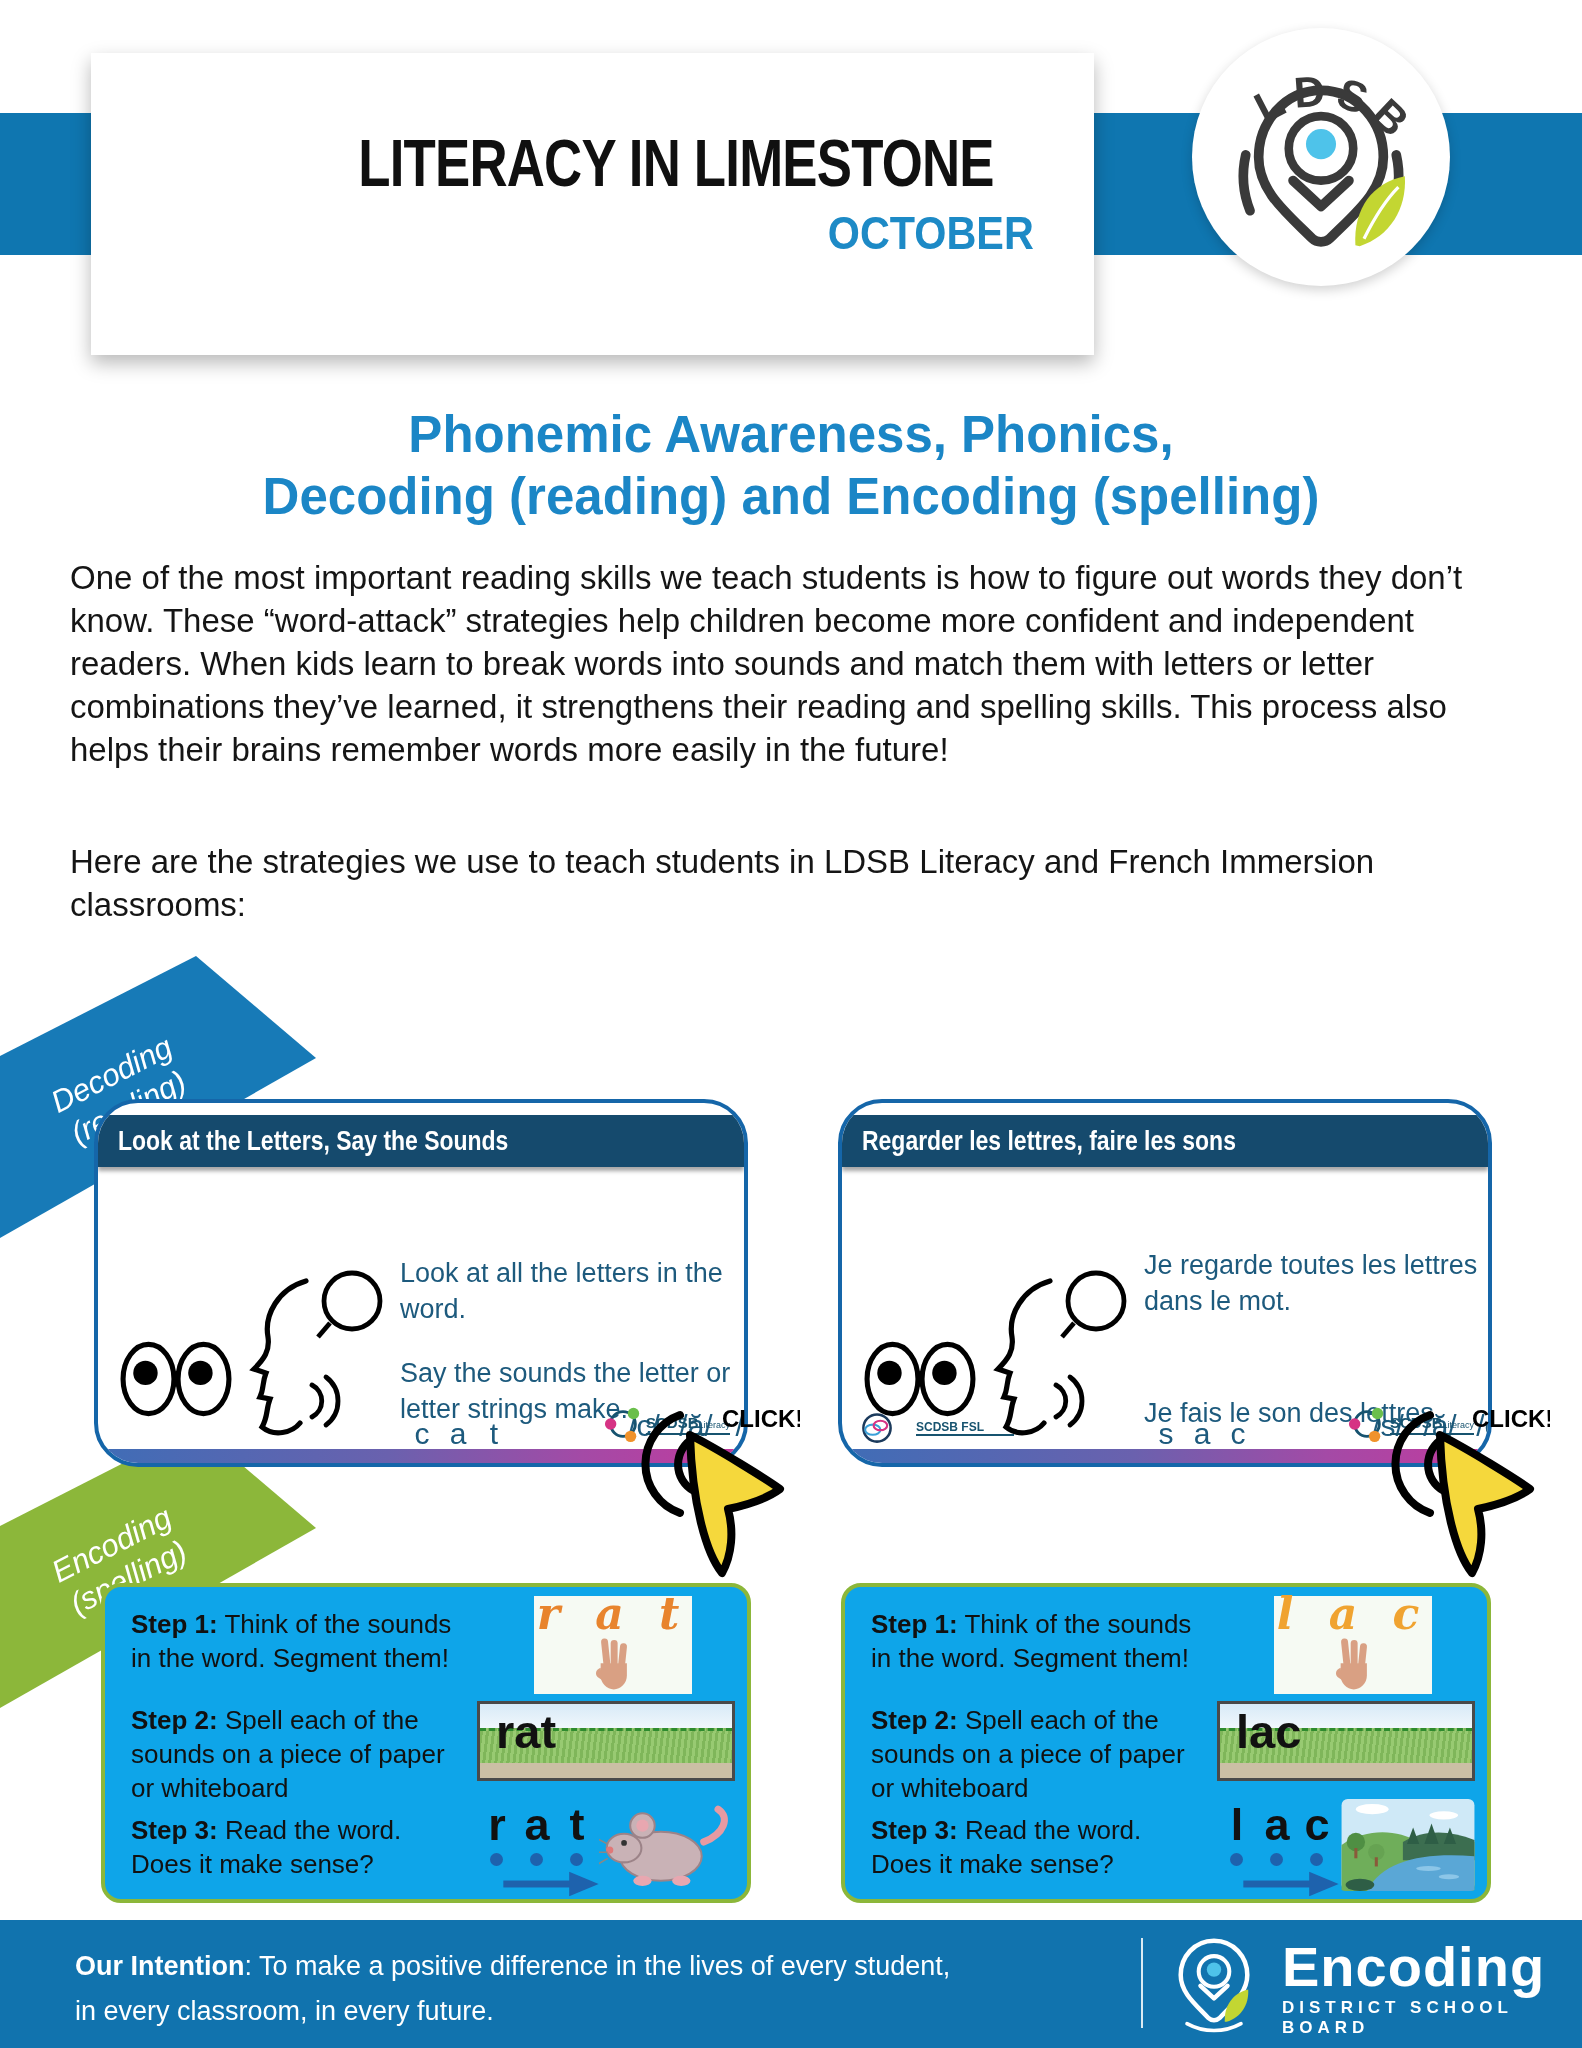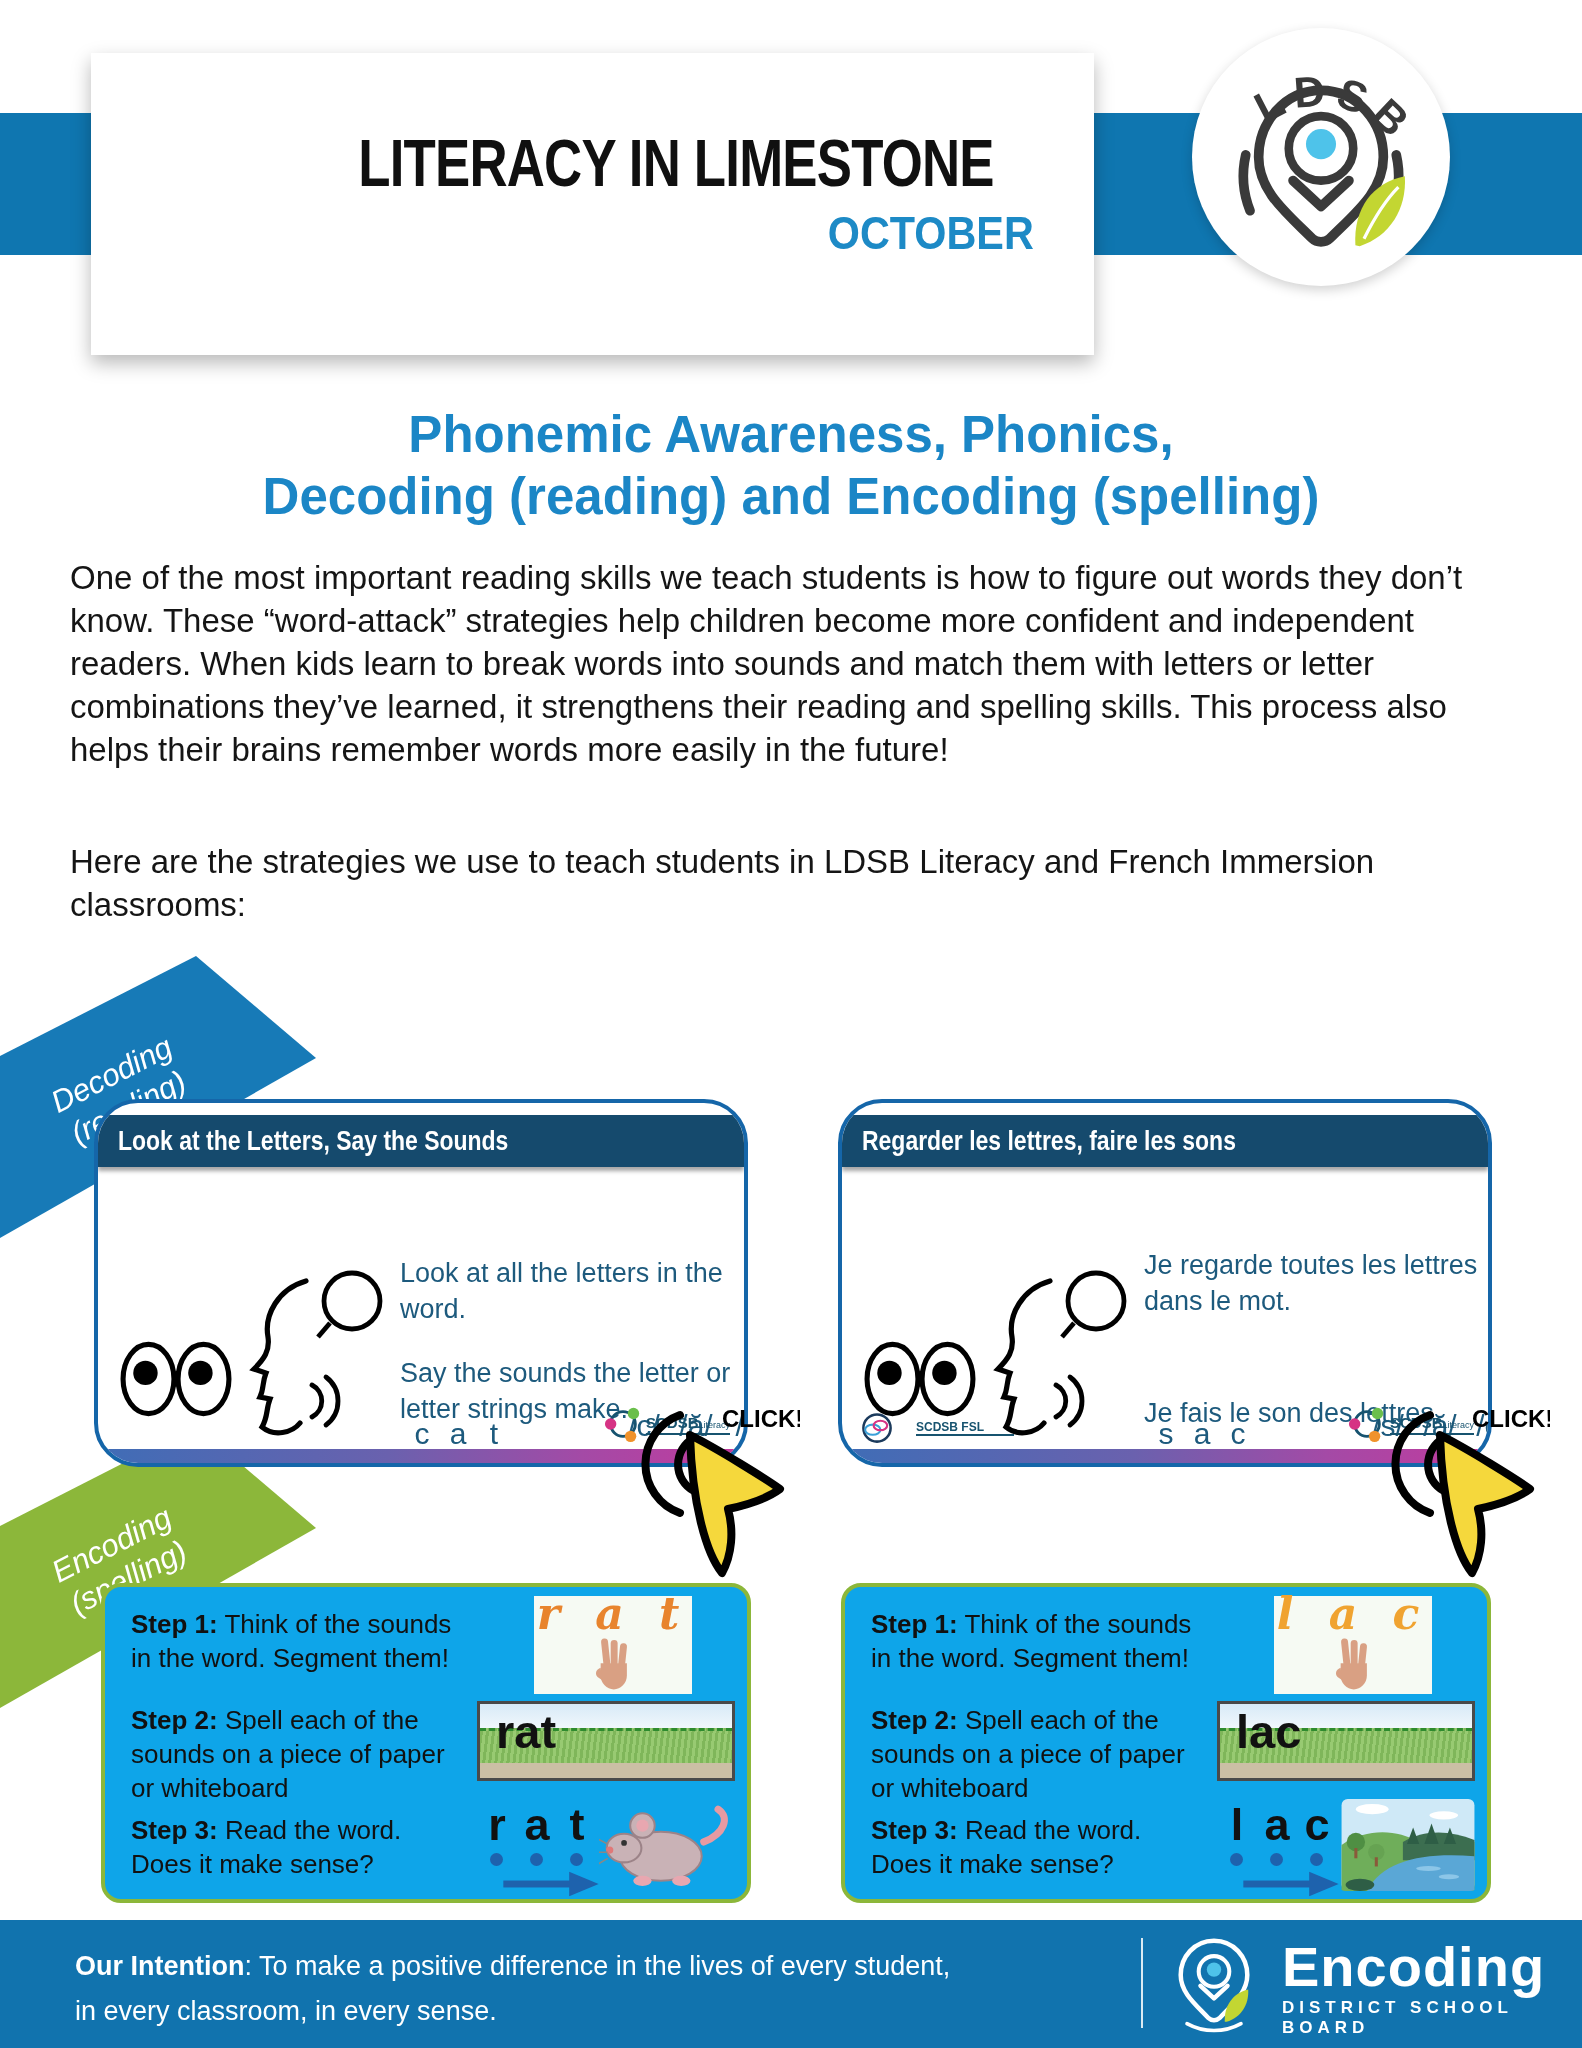--- a/index.html
+++ b/index.html
@@ -425,21 +425,21 @@
         <rect x="12.5" y="48" width="3" height="10" fill="#8a5a3a"></rect>
       <circle cx="34" cy="52" r="8" fill="#66a352"></circle>
         <rect x="32.5" y="57" width="3" height="9" fill="#8a5a3a"></rect>
       <ellipse cx="18" cy="84" rx="14" ry="6" fill="#2e5e46"></ellipse>
     </svg>
   </div>
 
   <div class="footer">
     <div class="intent">
       <div><b>Our Intention</b><span>: To make a positive difference in the lives of every student,</span></div>
-      <div>in every classroom, in every sense.</div>
+      <div>in every classroom, in every future.</div>
     </div>
     <div class="fdivider"></div>
     <svg class="f-logo" viewBox="0 0 120 124">
       <path d="M60,14 C38,14 23,32 23,52 C23,72 40,85 54,100 C57,103 63,103 66,100 C80,85 97,72 97,52 C97,32 82,14 60,14 Z" fill="none" stroke="#fff" stroke-width="5"></path>
       <circle cx="60" cy="48" r="17" fill="none" stroke="#fff" stroke-width="4.5"></circle>
       <circle cx="60" cy="46" r="8" fill="#4ec3ea"></circle>
       <path d="M45,64 L60,78 L75,64" fill="none" stroke="#fff" stroke-width="5" stroke-linecap="round" stroke-linejoin="round"></path>
       <path d="M72,104 C71,86 81,72 98,68 C99,85 90,99 74,104 Z" fill="#c3d632"></path>
       <path d="M30,106 A62,62 0 0 0 90,106" fill="none" stroke="#fff" stroke-width="4" stroke-linecap="round"></path>
     </svg>

